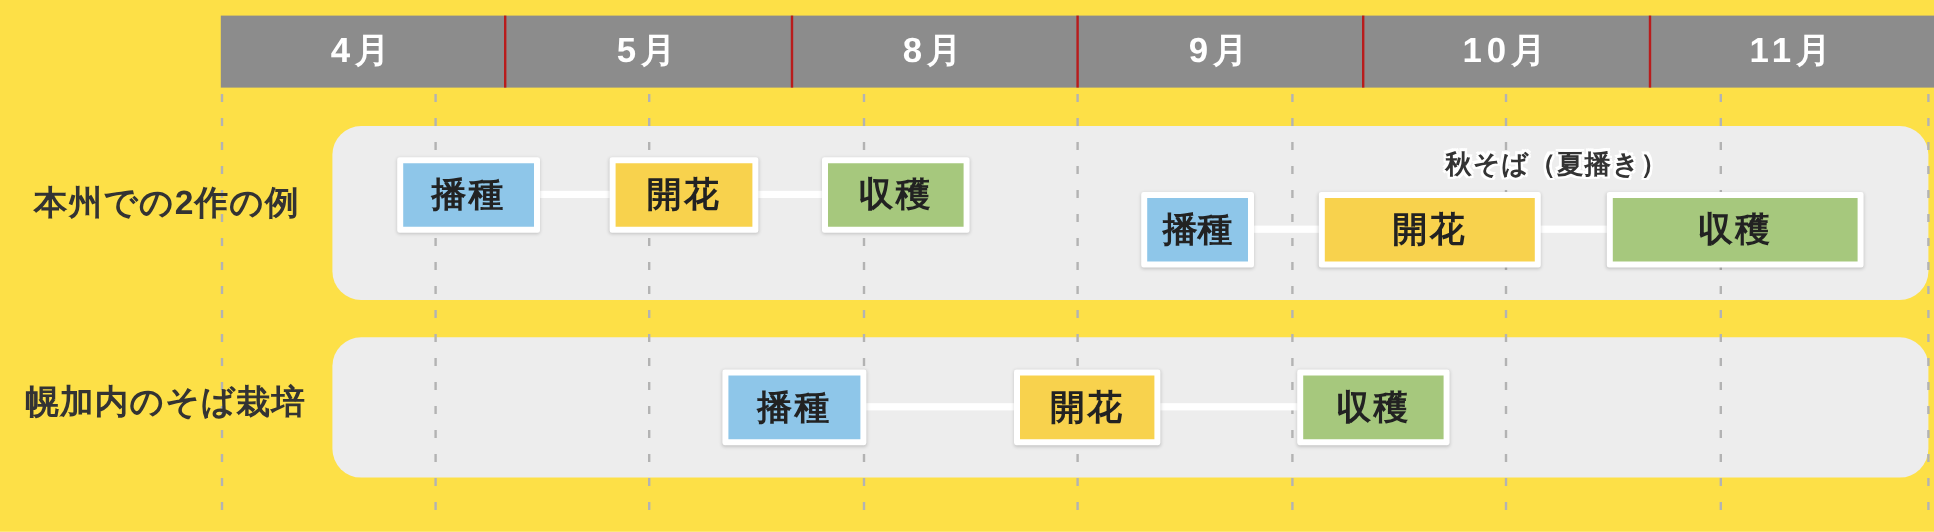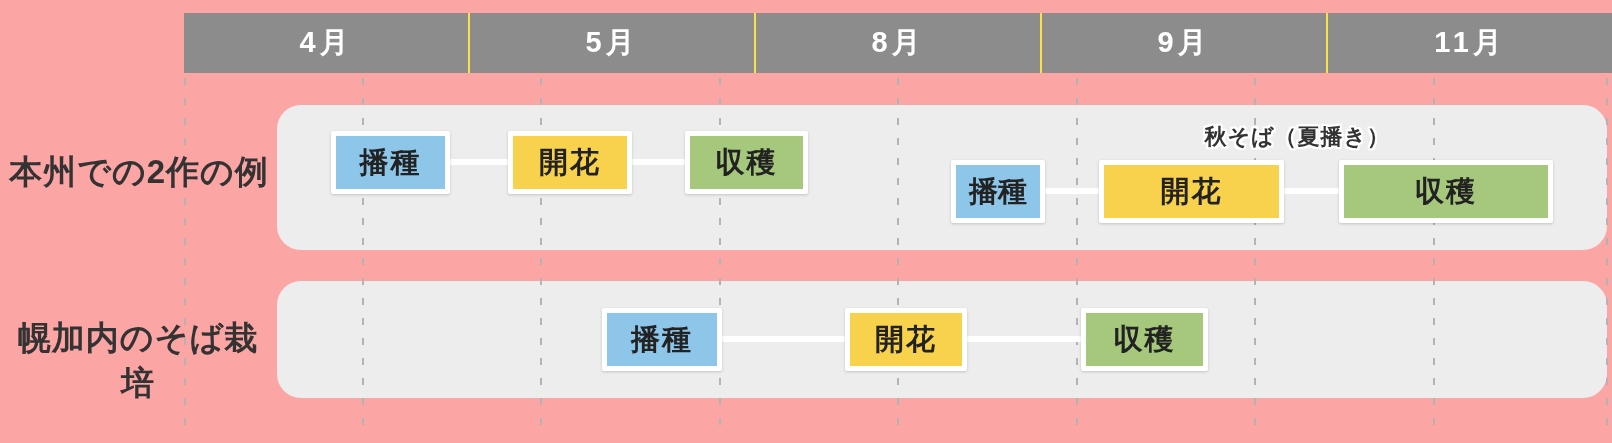--- a/index.html
+++ b/index.html
@@ -4,21 +4,21 @@
 <style>
   html,body{margin:0;padding:0;}
   body{
     font-family:"Liberation Sans", sans-serif;
     background:#ffffff;
   }
   .canvas{
     position:relative;
     width:1612px;
     height:443px;
-    background:#fca5a5;
+    background:#fde047;
     overflow:hidden;
   }
   
   .month-header{
     position:absolute;
     left:184px; top:13px;
     width:1428px; height:60px;
     background:#8c8c8c;
     display:flex;
   }
@@ -26,21 +26,21 @@
     flex:1 1 0;
     display:flex;
     align-items:center;
     justify-content:center;
     color:#ffffff;
     font-size:29px;
     font-weight:bold;
     letter-spacing:4px;
   }
   .month-cell + .month-cell{
-    border-left:2px solid #fde047;
+    border-left:2px solid #b91c1c;
   }
   
   .gridline{
     position:absolute;
     top:78px;
     width:2px;
     height:355px;
     background:repeating-linear-gradient(180deg,
       #b3b3b3 0px, #b3b3b3 7px,
       transparent 7px, transparent 20px);
@@ -54,21 +54,21 @@
     background:#ededed;
     border-radius:24px;
     z-index:1;
   }
   .band.row1{ top:105px; height:145px; }
   .band.row2{ top:281px; height:117px; }
   
   .row-label{
     position:absolute;
     color:#333333;
-    font-size:33px;
+    font-size:28px;
     font-weight:bold;
     text-align:center;
     letter-spacing:1px;
     z-index:4;
   }
   
   .stage{
     position:absolute;
     height:63px;
     box-sizing:border-box;
@@ -114,20 +114,21 @@
 </head>
 <body>
 
 <div class="canvas">
 
   <div class="month-header">
     <div class="month-cell">4月</div>
     <div class="month-cell">5月</div>
     <div class="month-cell">8月</div>
     <div class="month-cell">9月</div>
+    <div class="month-cell">10月</div>
     <div class="month-cell">11月</div>
   </div>
 
   <div class="gridline" style="left:184px"></div>
   <div class="gridline" style="left:362px"></div>
   <div class="gridline" style="left:540px"></div>
   <div class="gridline" style="left:719px"></div>
   <div class="gridline" style="left:897px"></div>
   <div class="gridline" style="left:1076px"></div>
   <div class="gridline" style="left:1254px"></div>

